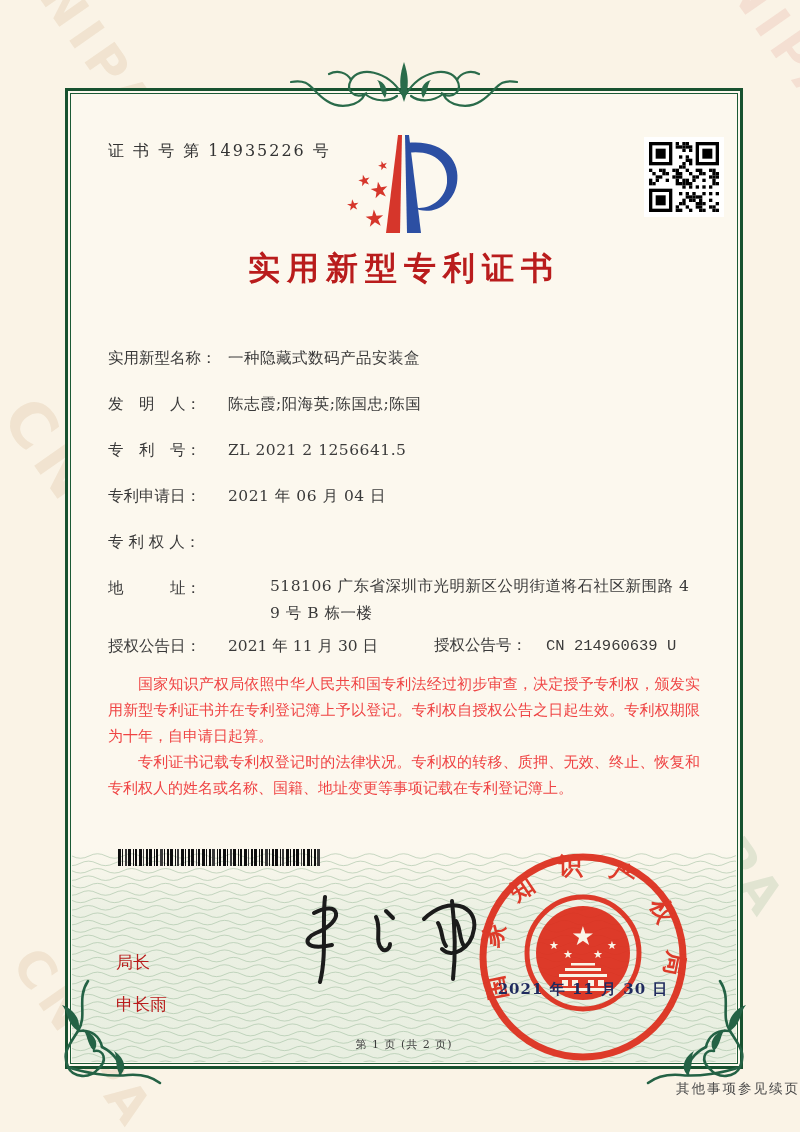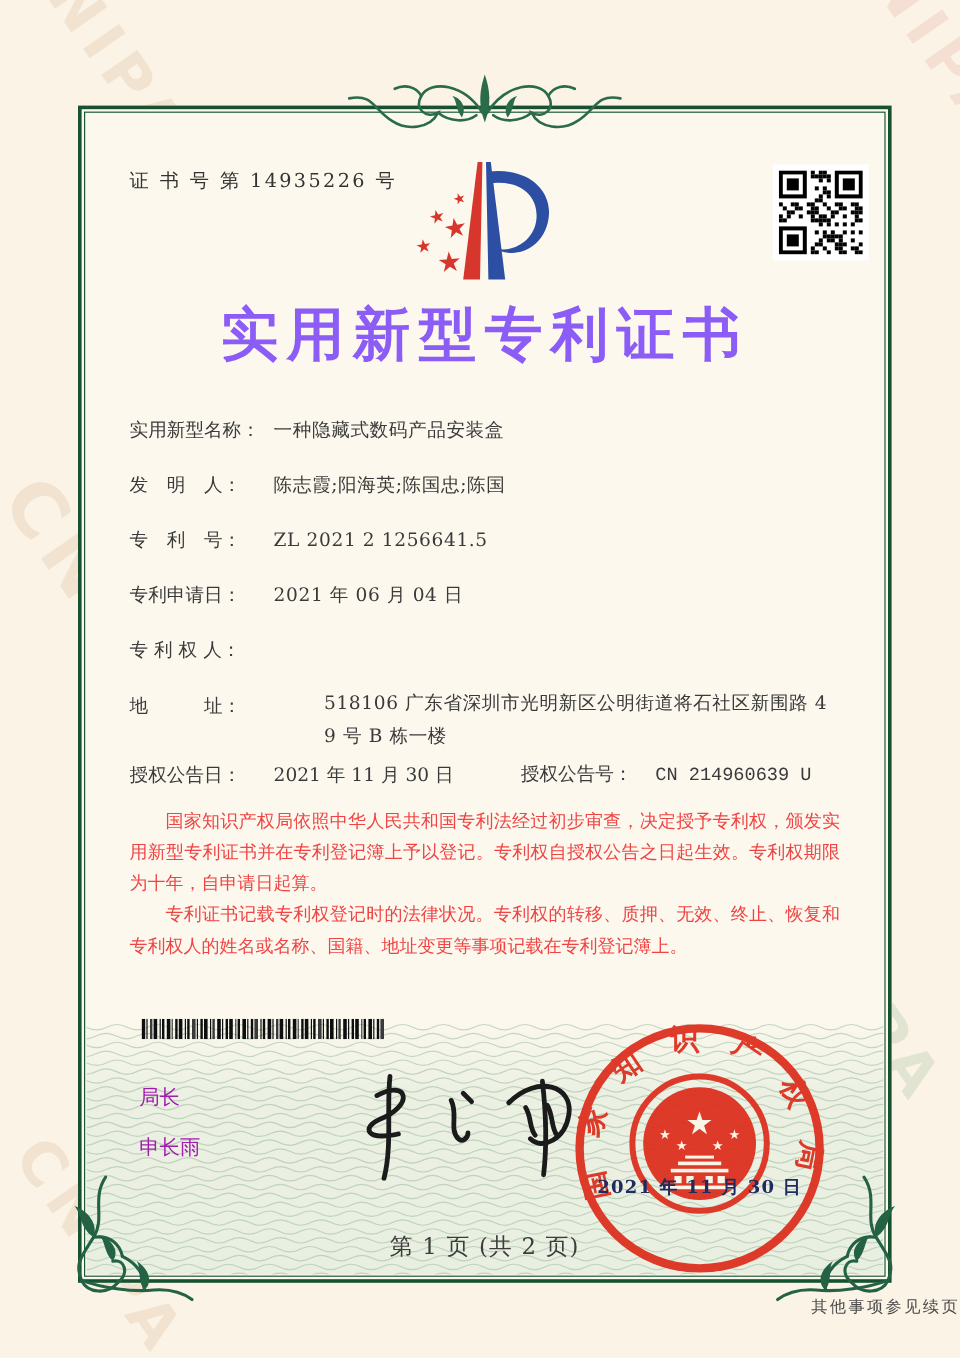--- a/index.html
+++ b/index.html
@@ -45,49 +45,49 @@
   }
 
   .cert-no{
     position:absolute;left:40px;top:50px;
     font-size:16px;letter-spacing:2px;color:#333;
   }
   .logo{position:absolute;left:235px;top:40px;width:200px;height:112px;}
   .qr{position:absolute;left:576px;top:46px;width:80px;height:80px;background:#fff;padding:5px;box-sizing:border-box;}
   .title{
     position:absolute;left:0;right:0;top:156px;
-    text-align:center;font-size:48px;font-weight:bold;
-    letter-spacing:7px;color:#8b5cf6;
+    text-align:center;font-size:32px;font-weight:bold;
+    letter-spacing:7px;color:#b91c1c;
   }
   .fields{position:absolute;left:40px;right:36px;top:252px;font-size:15.5px;color:#3a3a3a;z-index:2;}
   .row{display:flex;min-height:30px;line-height:30px;margin-bottom:16px;justify-content:space-between;}
   .row .lab{flex:0 0 120px;white-space:nowrap;}
   .row .val{flex:1;letter-spacing:.5px;}
   .row-addr{margin-bottom:4px;gap:42px;}
   .row-addr .val{line-height:27px;}
   .grant-row{display:flex;line-height:30px;}
   .grant-row .pair2{margin-left:56px;display:flex;font-family:Liberation Mono, monospace;}
   .paras{
     position:absolute;left:40px;right:40px;top:580px;
     font-size:15px;line-height:26px;text-align:justify;color:#ef4444;z-index:2;
   }
   .paras p{margin:0;text-indent:2em;}
   .barcode{position:absolute;left:50px;top:758px;z-index:2;}
-  .signer{position:absolute;left:48px;top:814px;font-size:17px;color:#a21caf;z-index:4;line-height:20px;}
+  .signer{position:absolute;left:48px;top:861px;font-size:17px;color:#b91c1c;z-index:4;line-height:20px;}
   .signer div{margin-bottom:22px;}
   .signature{position:absolute;left:160px;top:798px;z-index:4;}
   .seal{position:absolute;left:404px;top:756px;width:222px;height:222px;z-index:4;}
   .seal svg{position:absolute;left:0;top:0;}
   .seal-date{
     position:absolute;left:0;right:0;top:133px;text-align:center;
     font-size:15px;font-weight:bold;color:#1f2a5e;letter-spacing:1px;z-index:5;
   }
   .page-info{
     position:absolute;left:0;right:0;bottom:14px;text-align:center;
-    font-size:19px;color:#3c3c3c;z-index:4;letter-spacing:1px;
+    font-size:11px;color:#3c3c3c;z-index:4;letter-spacing:1px;
   }
   .cont-note{
     position:absolute;left:0;right:0;top:1080px;text-align:right;
     font-size:13.5px;color:#4a4a4a;z-index:2;letter-spacing:2px;
   }
 </style>
 </head>
 <body>
 
 <div class="page">

